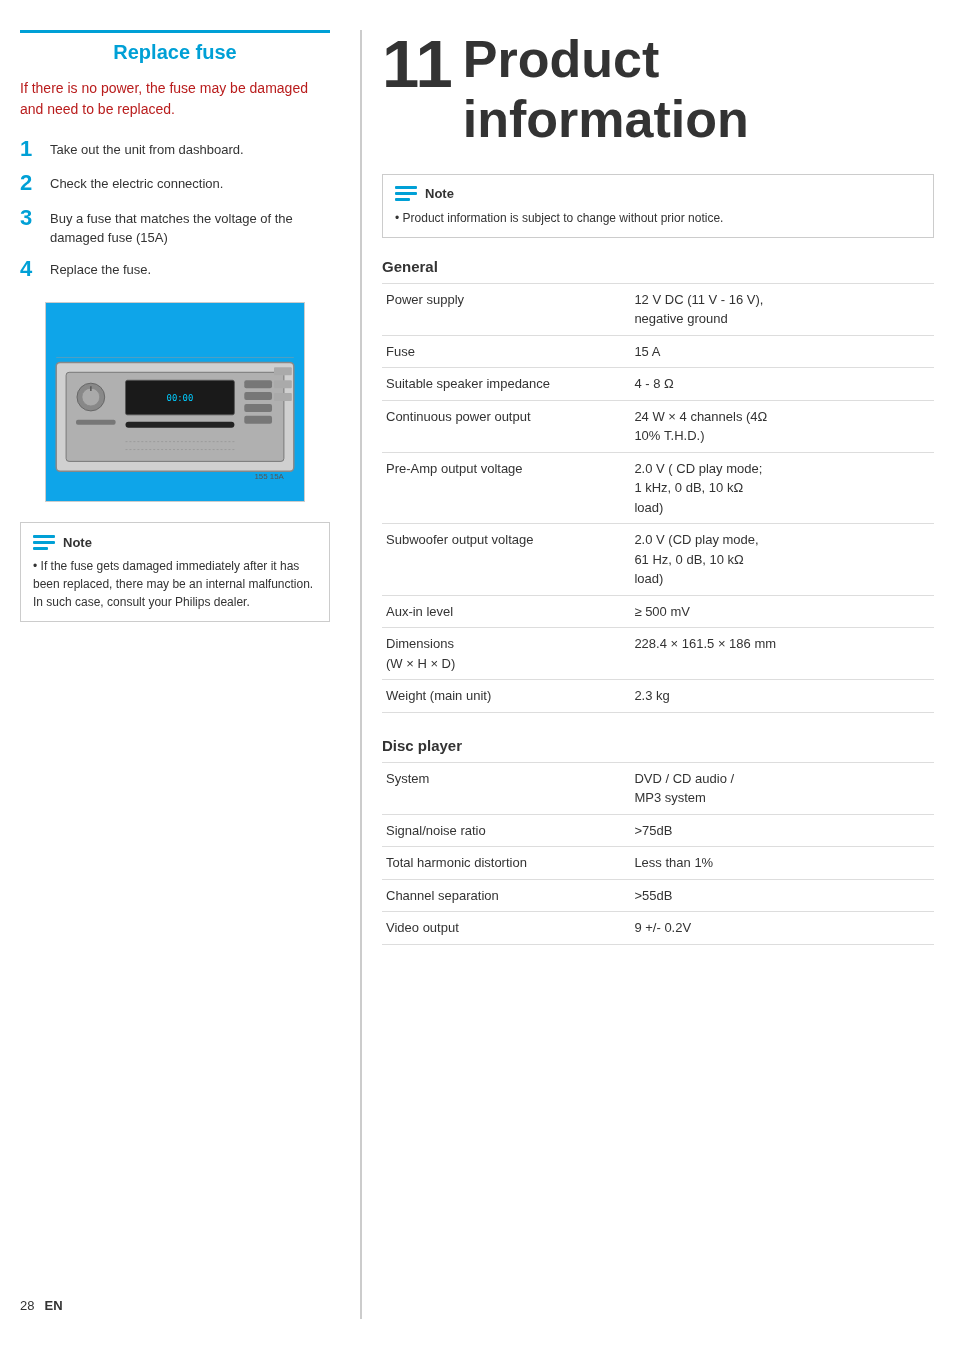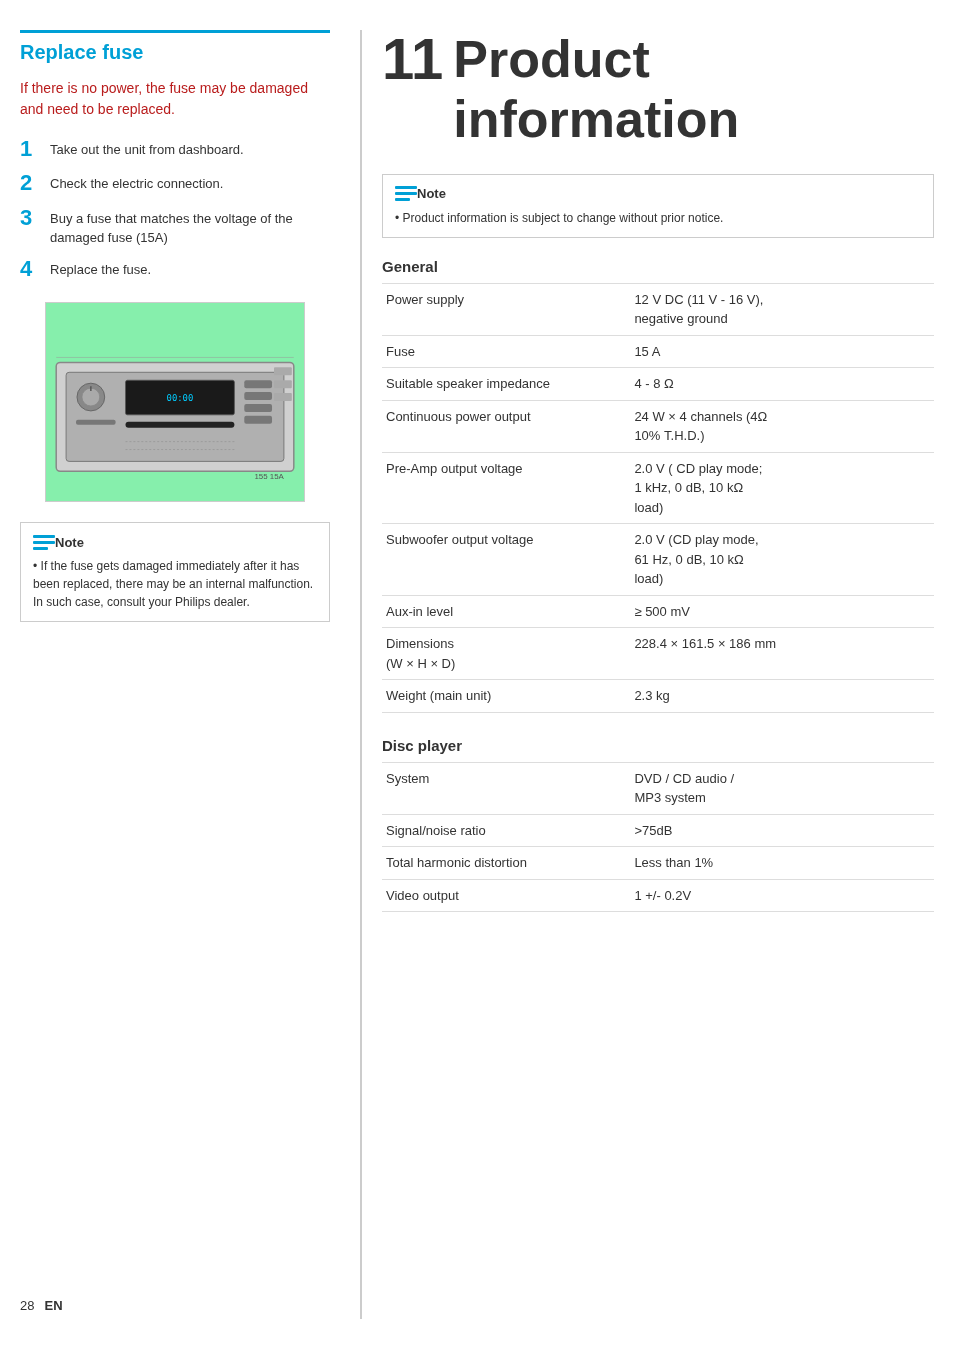--- a/index.html
+++ b/index.html
@@ -31,20 +31,21 @@
       border-left: 2px solid #ccc;
     }
     
     .section-title {
       font-size: 20px;
       font-weight: bold;
       color: #00a0d6;
       border-top: 3px solid #00a0d6;
       padding-top: 8px;
       margin-bottom: 14px;
+      text-align: center;
     }
     .intro-text {
       font-size: 14px;
       color: #b91c1c;
       margin-bottom: 16px;
       line-height: 1.5;
     }
     .step-list {
       list-style: none;
       padding: 0;
@@ -67,39 +68,39 @@
       font-size: 13px;
       color: #333;
       margin-top: 4px;
       flex: 1;
     }
     .device-image {
       width: 260px;
       height: 200px;
       margin: 0 auto 20px auto;
       display: block;
-      background: #86efac;
+      background: #0ea5e9;
       border: 1px solid #ccc;
       position: relative;
       overflow: hidden;
     }
     .device-svg {
       width: 100%;
       height: 100%;
     }
     .note-box {
       border: 1px solid #ccc;
       padding: 10px 12px;
       margin-top: 10px;
       background: #fff;
     }
     .note-header {
       display: flex;
       align-items: center;
-      gap: 0;
+      gap: 8px;
       margin-bottom: 6px;
     }
     .note-icon {
       width: 22px;
       height: 18px;
       display: flex;
       flex-direction: column;
       justify-content: center;
       gap: 3px;
     }
@@ -116,21 +117,21 @@
       font-size: 13px;
       color: #333;
     }
     .note-text {
       font-size: 12px;
       color: #333;
       line-height: 1.5;
     }
     
     .chapter-number {
-      font-size: 58px;
+      font-size: 67px;
       font-weight: bold;
       color: #333;
       line-height: 1;
       display: inline-block;
       vertical-align: top;
       margin-right: 10px;
     }
     .chapter-title-block {
       display: flex;
       align-items: flex-start;
@@ -353,22 +354,26 @@
           </tr>
           <tr>
             <td class="spec-label" style="white-space: pre-wrap;">Signal/noise ratio</td>
             <td class="spec-value" style="white-space: pre-wrap;">&gt;75dB</td>
           </tr>
           <tr>
             <td class="spec-label" style="white-space: pre-wrap;">Total harmonic distortion</td>
             <td class="spec-value" style="white-space: pre-wrap;">Less than 1%</td>
           </tr>
           <tr>
+            <td class="spec-label" style="white-space: pre-wrap;">Channel separation</td>
+            <td class="spec-value" style="white-space: pre-wrap;">&gt;55dB</td>
+          </tr>
+          <tr>
             <td class="spec-label" style="white-space: pre-wrap;">Video output</td>
-            <td class="spec-value" style="white-space: pre-wrap;">1 +/- 0.2V</td>
+            <td class="spec-value" style="white-space: pre-wrap;">9 +/- 0.2V</td>
           </tr>
         </tbody>
     </table>
 
   </div>
 
   <div class="page-footer">
     <span class="footer-num">28</span>
     <span class="footer-lang">EN</span>
   </div>

